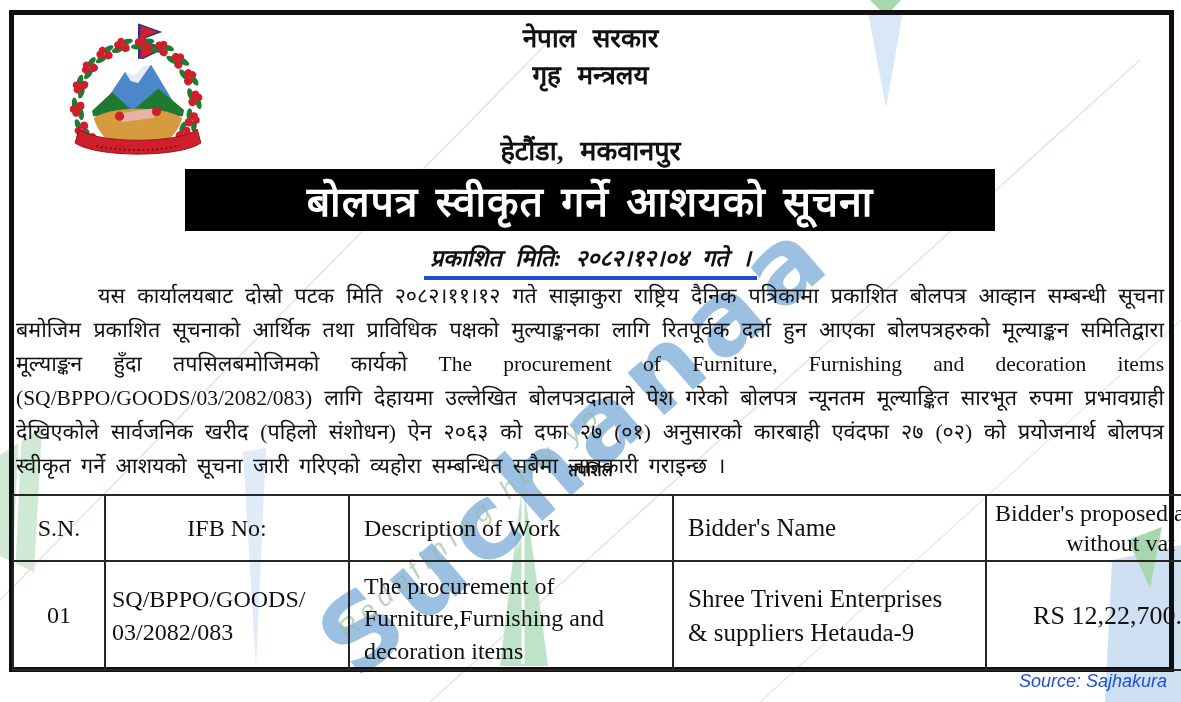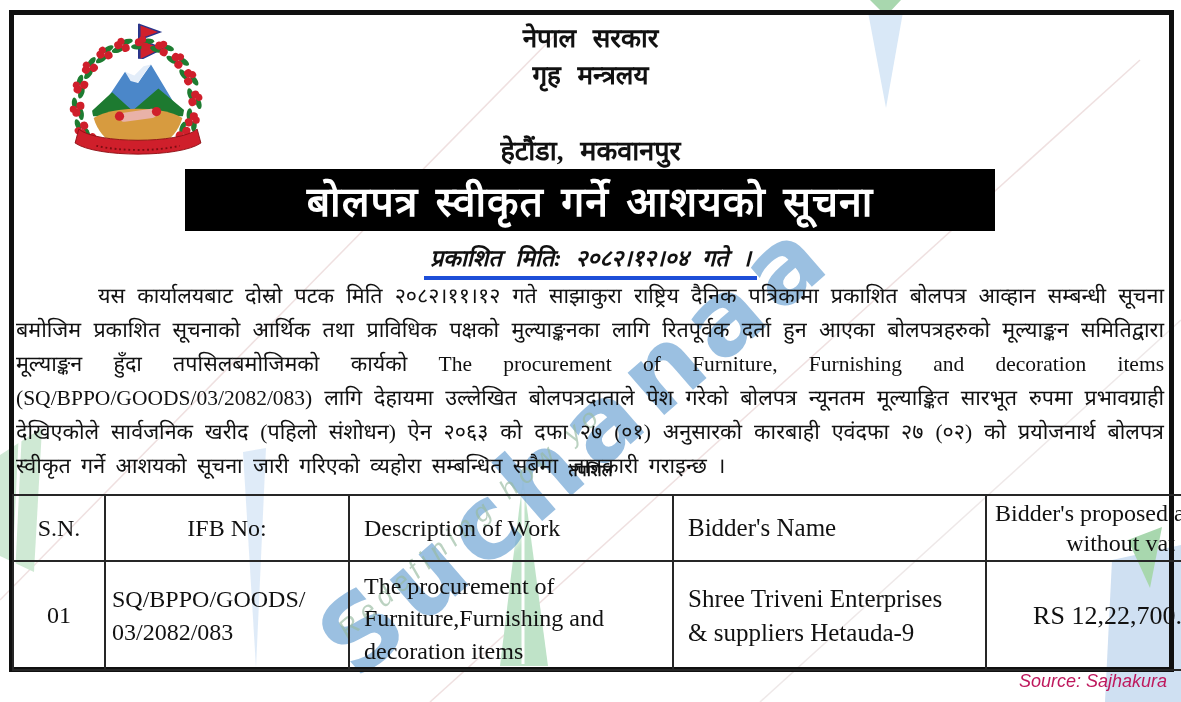--- a/index.html
+++ b/index.html
@@ -56,21 +56,21 @@
   .c-bidder{width:291px;text-align:left;padding-left:14px !important;font-size:25px;}
   .c-amt{width:255px;text-align:center;font-size:24px;}
   .bidtable thead th{vertical-align:middle;line-height:1.25;}
   .bidtable tbody td{vertical-align:middle;line-height:1.35;}
   td.c-desc{vertical-align:top;padding-top:8px !important;}
   .pre{white-space:pre-line;}
   td.c-amt{font-size:26px;}
   
   .source{position:absolute;right:14px;top:671px;z-index:3;
           font-family:"Liberation Sans",sans-serif;font-style:italic;
-          font-size:18px;color:#be185d;}
+          font-size:18px;color:#1d4ed8;}
 </style>
 </head>
 <body>
 
 <div class="page">
 
   <svg class="wm-svg" width="1181" height="702" viewBox="0 0 1181 702">
 
     <line x1="0" y1="600" x2="560" y2="30" stroke="rgba(214,178,178,0.40)" stroke-width="1.5"></line>
     <line x1="430" y1="702" x2="1140" y2="60" stroke="rgba(214,178,178,0.40)" stroke-width="1.5"></line>

